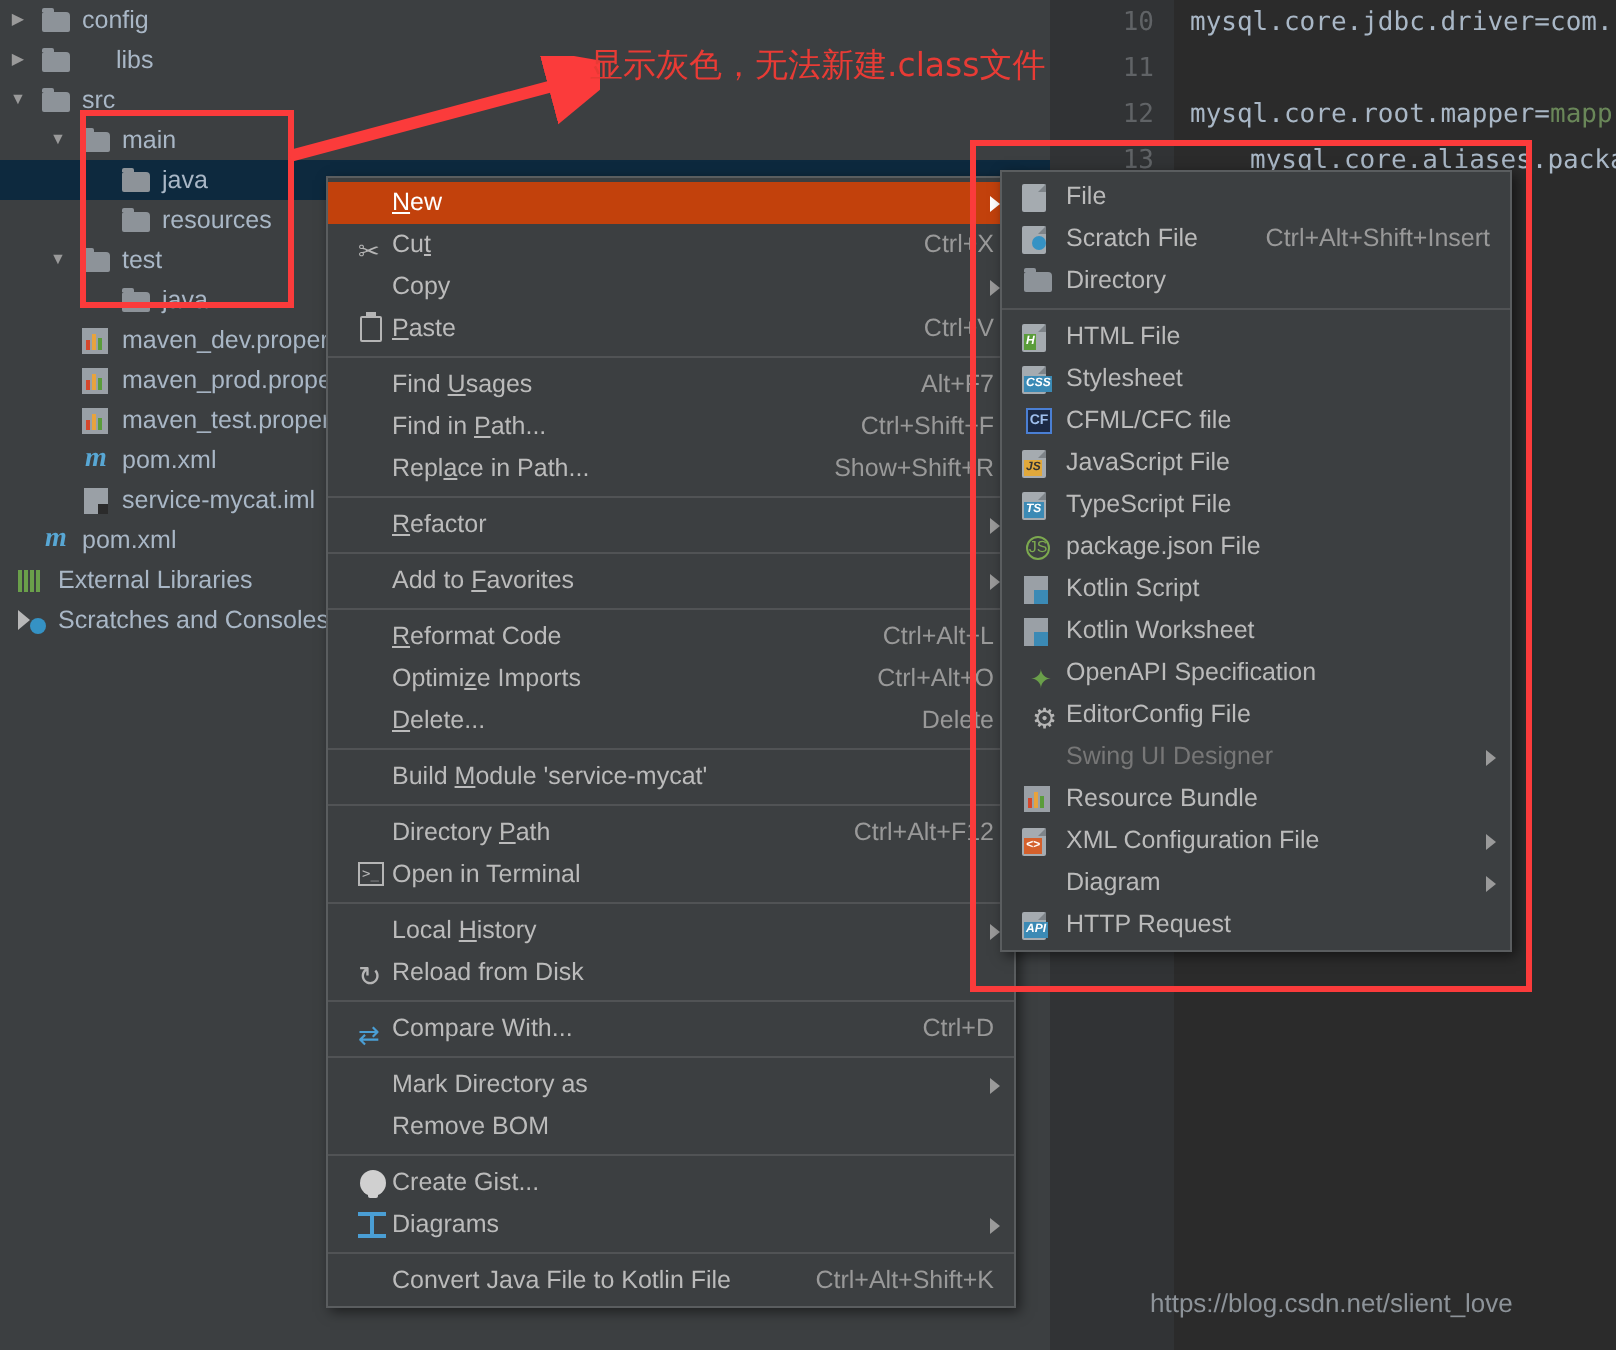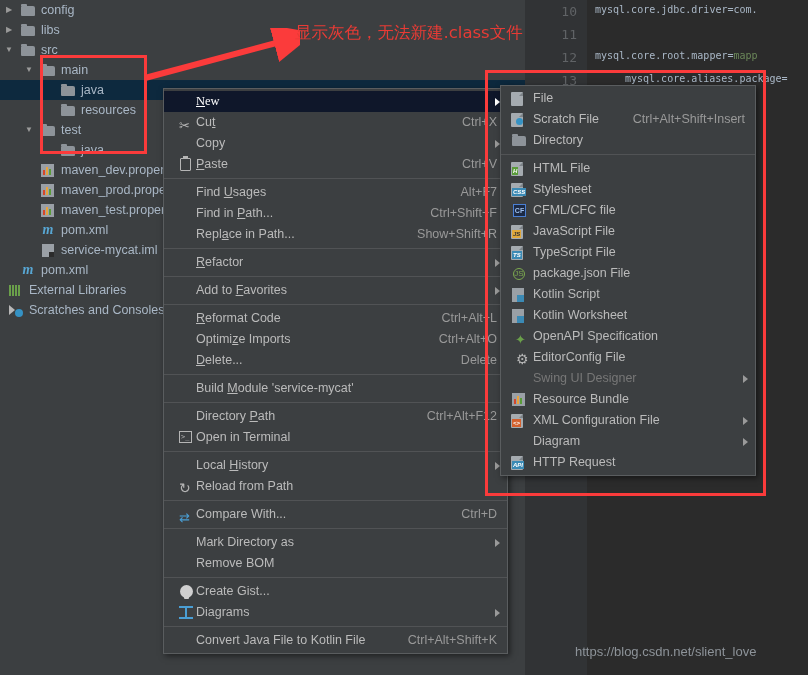--- a/index.html
+++ b/index.html
@@ -89,21 +89,21 @@
   #gutter {
     position: absolute; left: 0; top: 0; width: 62px; height: 675px;
     background: #313335;
   }
   #gutter .lnum {
     position: absolute; right: 10px; color: #606366;
     font-family: "DejaVu Sans Mono", monospace; font-size: 13px;
   }
   .codeline {
     position: absolute; left: 70px; white-space: pre;
-    font-family: "DejaVu Sans Mono", monospace; font-size: 10px; color: #a9b7c6;
+    font-family: "DejaVu Sans Mono", monospace; font-size: 13px; color: #a9b7c6;
   }
   .codeline .val { color: #6a8759; }
   #watermark {
     position: absolute; left: 50px; bottom: 16px;
     color: #8d9399; font-size: 13px; white-space: nowrap;
   }
 
   
   .menu {
     position: absolute; background: #3c3f41;
@@ -111,21 +111,21 @@
     box-shadow: 2px 2px 6px rgba(0,0,0,0.5);
     padding: 2px 0;
   }
   #ctx-menu { left: 163px; top: 88px; width: 345px; }
   #sub-menu  { left: 500px; top: 85px; width: 256px; }
 
   .mi {
     position: relative; height: 21px; line-height: 21px;
     font-size: 12.5px; color: #bbbbbb; white-space: nowrap; cursor: default;
   }
-  .mi.highlight { background: #0f172a; color: #ffffff; font-family: Liberation Serif, serif; }
+  .mi.highlight { background: #c2410c; color: #ffffff; }
   .mi.disabled { color: #777777; }
   .mi .milabel { position: absolute; left: 32px; }
   .mi .miaccel { position: absolute; right: 10px; color: #999999; }
   .mi .miarrow {
     position: absolute; right: 7px; top: 7px;
     width: 0; height: 0;
     border-left: 5px solid #9a9a9a;
     border-top: 4px solid transparent; border-bottom: 4px solid transparent;
   }
   .mi.highlight .miarrow { border-left-color: #ffffff; }
@@ -251,21 +251,21 @@
           <span class="ticon" style="left:20px">
             <span class="folder-ico"></span>
           </span>
           <span class="tlabel" style="left:41px">config</span>
         </div>
         <div class="tree-row" style="top: 20px; position: absolute; left: 0px; right: 0px;">
           <span class="twisty" style="left:4px">▶</span>
           <span class="ticon" style="left:20px">
             <span class="folder-ico"></span>
           </span>
-          <span class="tlabel" style="left:41px">libs</span>
+          <span class="tlabel" style="left:58px">libs</span>
         </div>
         <div class="tree-row" style="top: 40px; position: absolute; left: 0px; right: 0px;">
           <span class="twisty" style="left:4px">▼</span>
           <span class="ticon" style="left:20px">
             <span class="folder-ico"></span>
           </span>
           <span class="tlabel" style="left:41px">src</span>
         </div>
         <div class="tree-row" style="top: 60px; position: absolute; left: 0px; right: 0px;">
           <span class="twisty" style="left:24px">▼</span>
@@ -471,21 +471,21 @@
       </div>
       <div class="msep"></div>
       <div class="mi">
         <span class="milabel">Local <span class="uline">H</span>istory</span>
         <span class="miarrow"></span>
       </div>
       <div class="mi">
         <span class="miicon">
           <span class="reload">↻</span>
         </span>
-        <span class="milabel">Reload from Path</span>
+        <span class="milabel">Reload from Disk</span>
       </div>
       <div class="msep"></div>
       <div class="mi">
         <span class="miicon">
           <span class="cmpico">⇄</span>
         </span>
         <span class="milabel">Compare With...</span>
         <span class="miaccel">Ctrl+D</span>
       </div>
       <div class="msep"></div>

